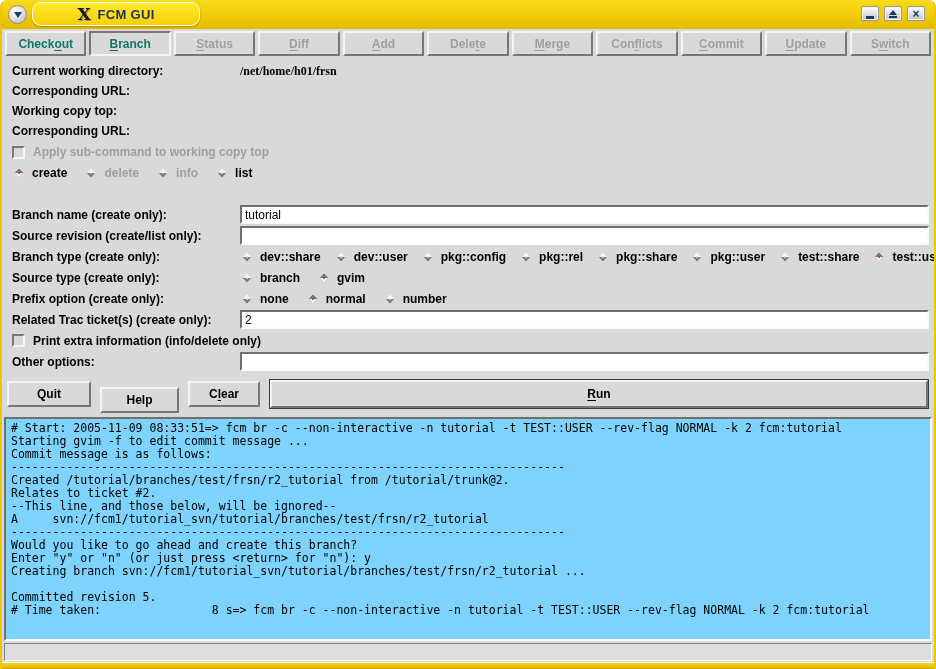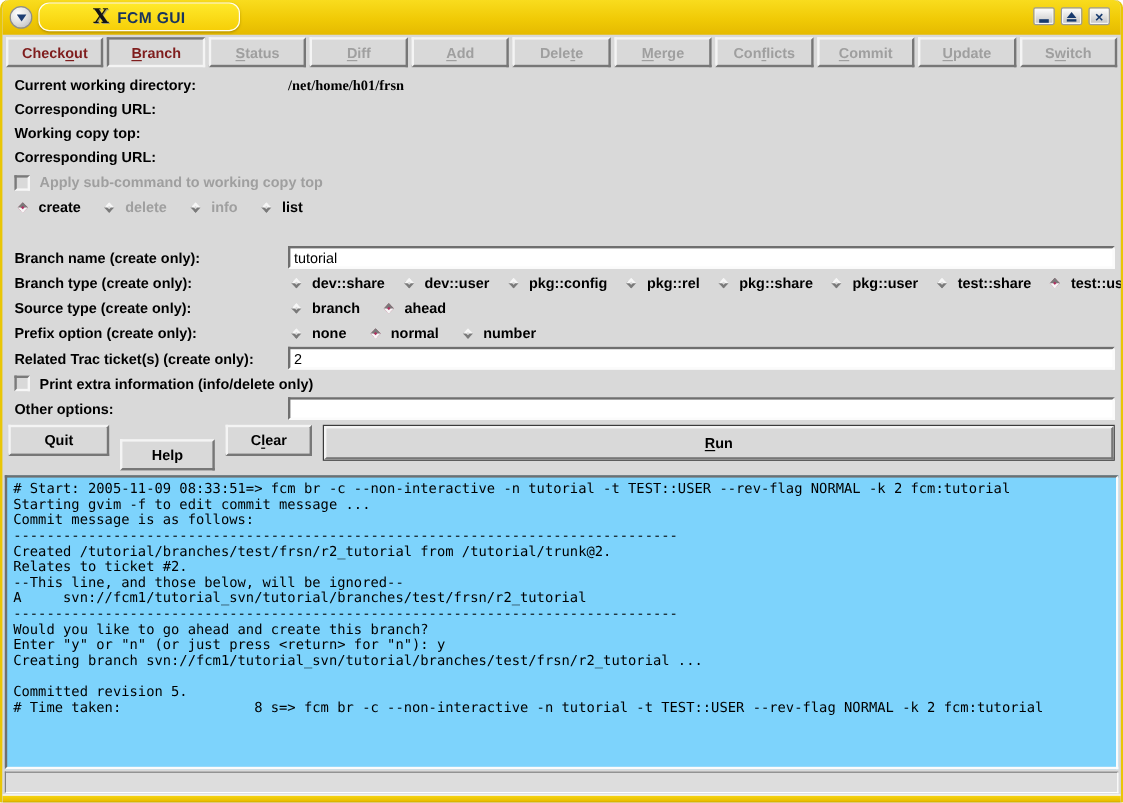--- a/index.html
+++ b/index.html
@@ -57,21 +57,21 @@
   }
   .sunken-b{
     background:#d9d9d9;
     border-top:2px solid #777777; border-left:2px solid #777777;
     border-bottom:2px solid #f4f4f4; border-right:2px solid #f4f4f4;
   }
 
   
   .tabrow{ flex:0 0 29px; display:flex; gap:3px; padding:2px 3px; }
   .tab{
-    flex:1 1 0; font-weight:bold; font-size:12px; color:#7f1d1d;
+    flex:1 1 0; font-weight:bold; font-size:12px; color:#0f766e;
     display:flex; align-items:center; justify-content:center; cursor:default;
   }
   .tab.disabled{ color:#9f9f9f; }
   .mn{ text-decoration:underline; text-underline-offset:2px; }
 
   
   .form{ padding:3px 5px 0 10px; font-weight:bold; font-size:12px; color:#000; }
   .irow{ height:20px; display:flex; align-items:center; }
   .flabel{ width:228px; flex:0 0 228px; }
   .ivalue{ font-weight:bold;font-family:Liberation Serif, serif; }
@@ -98,21 +98,21 @@
     border-top:2px solid #f6f6f6; border-left:2px solid #f6f6f6;
     border-bottom:2px solid #7a7a7a; border-right:2px solid #7a7a7a;
   }
   .radio.sel .diamond{
     background:#b03060;
     border-top:2px solid #7a7a7a; border-left:2px solid #7a7a7a;
     border-bottom:2px solid #f6f6f6; border-right:2px solid #f6f6f6;
   }
 
   
-  .actions{ flex:0 0 33px; display:flex; gap:9px; padding:3px 5px; }
+  .actions{ flex:0 0 33px; display:flex; align-items:center; gap:9px; padding:3px 5px; }
   .abtn{ font-weight:bold; font-size:12px; height:26px; display:flex; align-items:center; justify-content:center; cursor:default; }
   .w-quit{ width:84px; } .w-help{ width:79px;margin-top:12px; } .w-clear{ width:72px; }
   .default-ring{ flex:1 1 auto; border:1px solid #3c3c3c; background:#d9d9d9; padding:0; height:30px; display:flex; }
   .default-ring .abtn{ flex:1 1 auto; height:28px; }
 
   
   .console{
     flex:1 1 auto; min-height:0; margin:1px 2px 0 2px;
     background:#7dd3fc; color:#000;
     border-top:2px solid #6f6f6f; border-left:2px solid #6f6f6f;
@@ -226,20 +226,24 @@
         <span class="rlabel">list</span>
       </span>
     </div>
 
     <div class="erow">
     </div>
     <div class="erow">
       <span class="flabel">Branch name (create only):</span>
       <input class="entry" value="tutorial" style="">
     </div>
+    <div class="erow">
+      <span class="flabel">Source revision (create/list only):</span>
+      <input class="entry" value="" style="">
+    </div>
 
     <div class="erow">
       <span class="flabel">Branch type (create only):</span>
       <span class="radiorow" style="gap:13px;">
         <span class="radio">
             <span class="dwrap">
               <span class="diamond"></span>
             </span>
             <span class="rlabel">dev::share</span>
           </span>
@@ -294,21 +298,21 @@
         <span class="radio">
             <span class="dwrap">
               <span class="diamond"></span>
             </span>
             <span class="rlabel">branch</span>
           </span>
         <span class="radio sel">
             <span class="dwrap">
               <span class="diamond"></span>
             </span>
-            <span class="rlabel">ahead</span>
+            <span class="rlabel">gvim</span>
           </span>
       </span>
     </div>
 
     <div class="erow">
       <span class="flabel">Prefix option (create only):</span>
       <span class="radiorow">
         <span class="radio">
             <span class="dwrap">
               <span class="diamond"></span>

